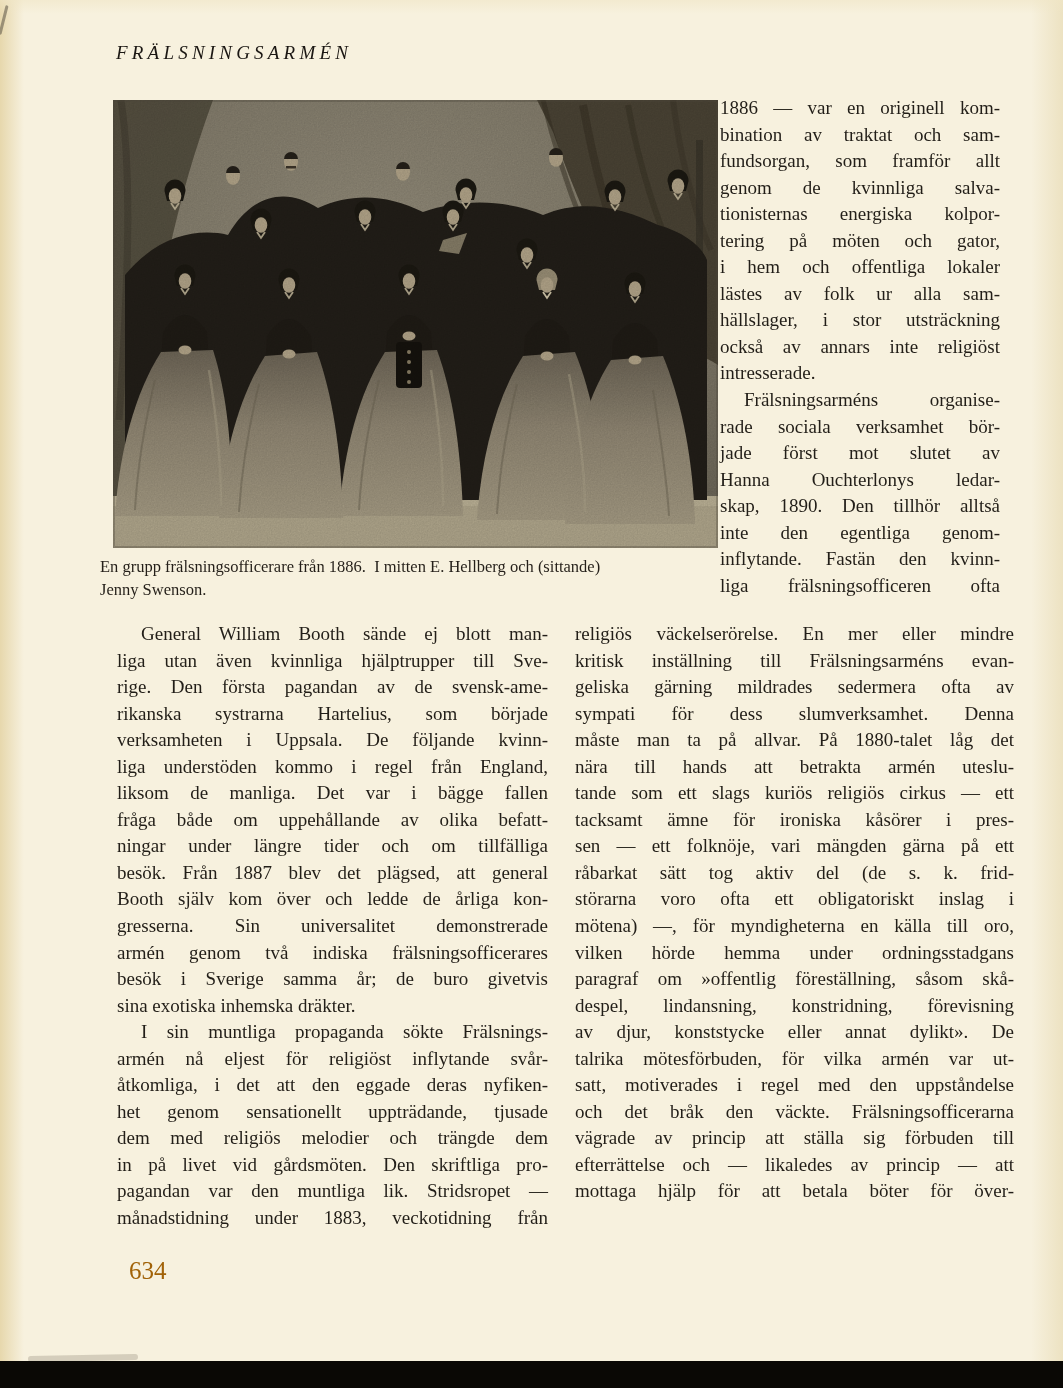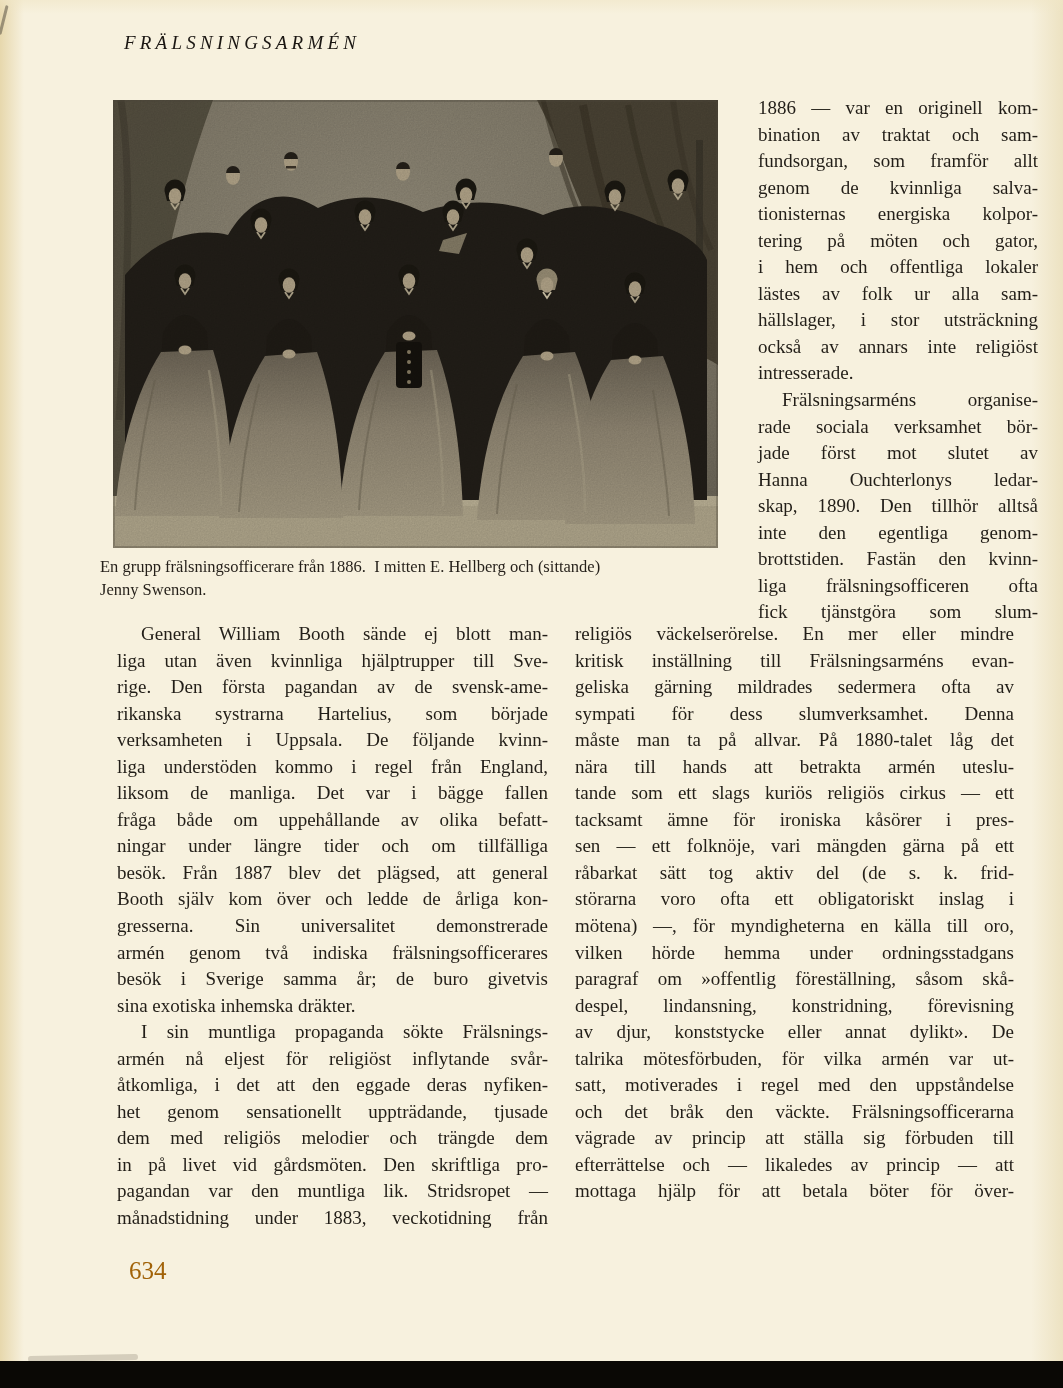--- a/index.html
+++ b/index.html
@@ -17,35 +17,35 @@
   .edge-right{right:0;top:0;width:32px;height:100%;
     background:linear-gradient(270deg,rgba(233,221,184,.75),rgba(233,221,184,0));}
   .edge-top{left:0;top:0;width:100%;height:14px;
     background:linear-gradient(180deg,rgba(240,230,198,.6),rgba(240,230,198,0));}
   .corner-mark{left:2px;top:5px;width:3px;height:30px;background:#5a5244;
     transform:rotate(14deg);opacity:.55;border-radius:2px;}
   .bottom-bar{left:0;top:1361px;width:100%;height:27px;background:#0a0805;}
   .bottom-smudge{left:28px;top:1355px;width:110px;height:6px;background:#b4ab99;
     opacity:.5;transform:rotate(-1deg);border-radius:3px;}
 
-  .running-header{left:116px;top:32px;font-size:19px;font-style:italic;
-    letter-spacing:4.2px;color:#1b1713;white-space:nowrap;margin-left:8px;}
+  .running-header{left:116px;top:42px;font-size:19px;font-style:italic;
+    letter-spacing:4.2px;color:#1b1713;white-space:nowrap;}
 
   .photo{left:113px;top:100px;width:605px;height:448px;background:#847d6d;}
   .photo svg{display:block;}
 
   .caption{left:100px;top:556px;width:630px;text-align:left;
     font-size:16.5px;line-height:22.5px;color:#241f19;}
 
   .col{font-size:19px;color:#221e18;}
   .col .line{line-height:26.55px;white-space:nowrap;}
   .col .line.just{text-align:justify;text-align-last:justify;}
   .col .line.indent{text-indent:24px;}
   .col-left{left:117px;top:621px;width:431px;}
-  .col-rn{left:758px;top:95px;width:280px;}
+  .col-rn{left:720px;top:95px;width:280px;}
   .col-rw{left:575px;top:621px;width:439px;}
 
   .pageno{left:129px;top:1257px;font-size:25px;color:#a16207;}
 </style>
 </head>
 <body>
 
 <div class="abs edge-left"></div>
 <div class="abs edge-right"></div>
 <div class="abs edge-top"></div>
@@ -179,23 +179,22 @@
       <div class="line just">också av annars inte religiöst</div>
       <div class="line">intresserade.</div>
     </div>
   <div>
       <div class="line just indent">Frälsningsarméns organise-</div>
       <div class="line just">rade sociala verksamhet bör-</div>
       <div class="line just">jade först mot slutet av</div>
       <div class="line just">Hanna Ouchterlonys ledar-</div>
       <div class="line just">skap, 1890. Den tillhör alltså</div>
       <div class="line just">inte den egentliga genom-</div>
-      <div class="line just">brottstiden. Fastän den kvinn-</div>
+      <div class="line just">inflytande. Fastän den kvinn-</div>
       <div class="line just">liga frälsningsofficeren ofta</div>
-      <div class="line just">fick tjänstgöra som slum-</div>
     </div>
 </div>
 
 <div class="abs col col-left">
   <div>
       <div class="line just indent">General William Booth sände ej blott man-</div>
       <div class="line just">liga utan även kvinnliga hjälptrupper till Sve-</div>
       <div class="line just">rige. Den första pagandan av de svensk-ame-</div>
       <div class="line just">rikanska systrarna Hartelius, som började</div>
       <div class="line just">verksamheten i Uppsala. De följande kvinn-</div>

